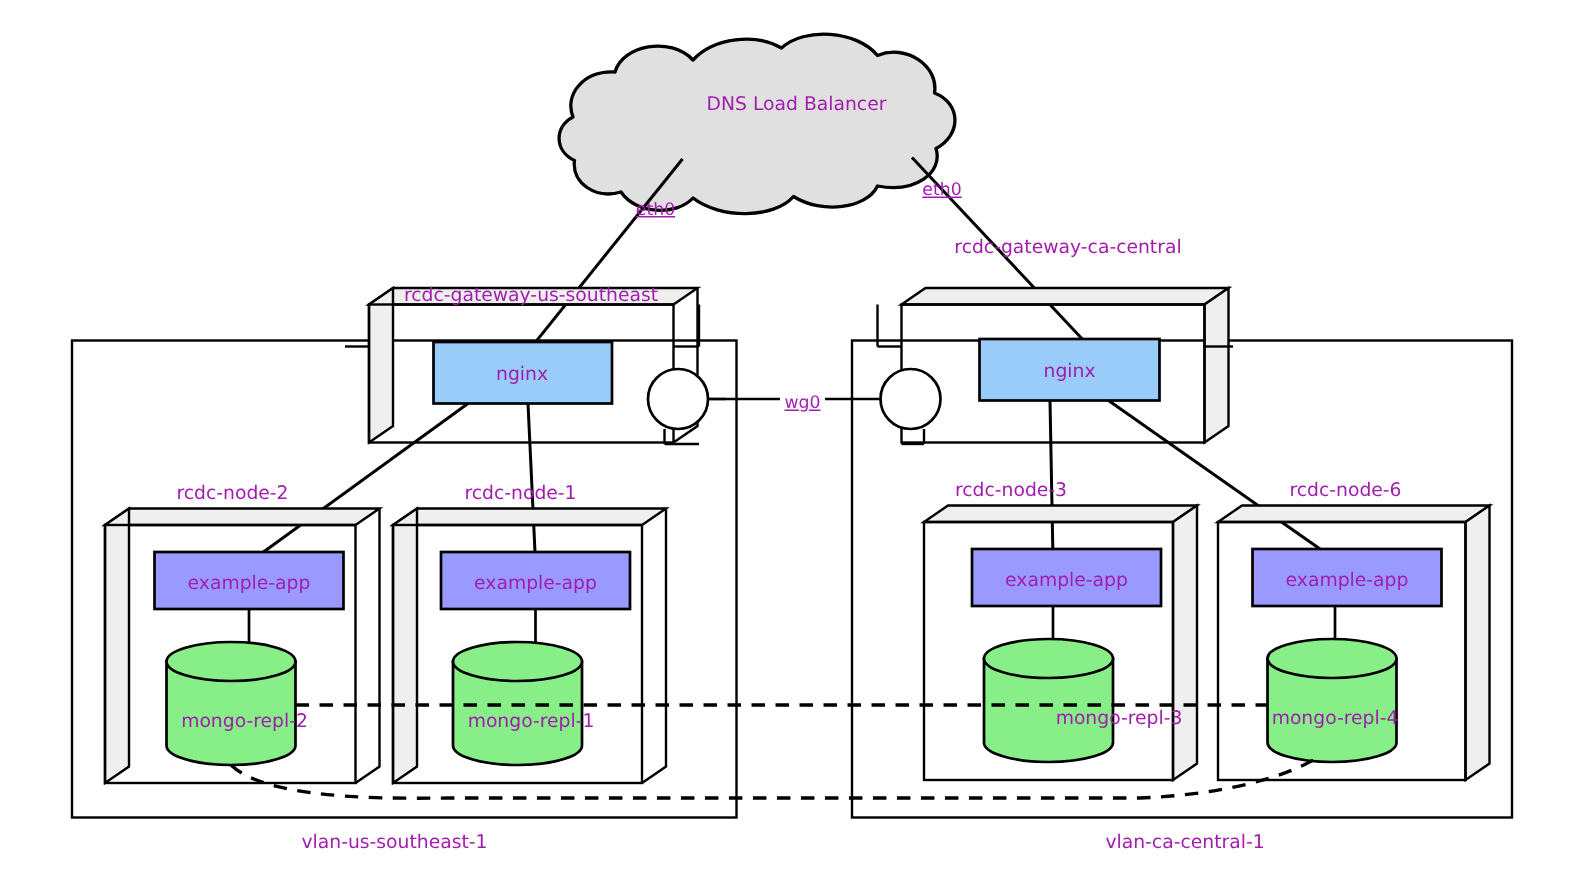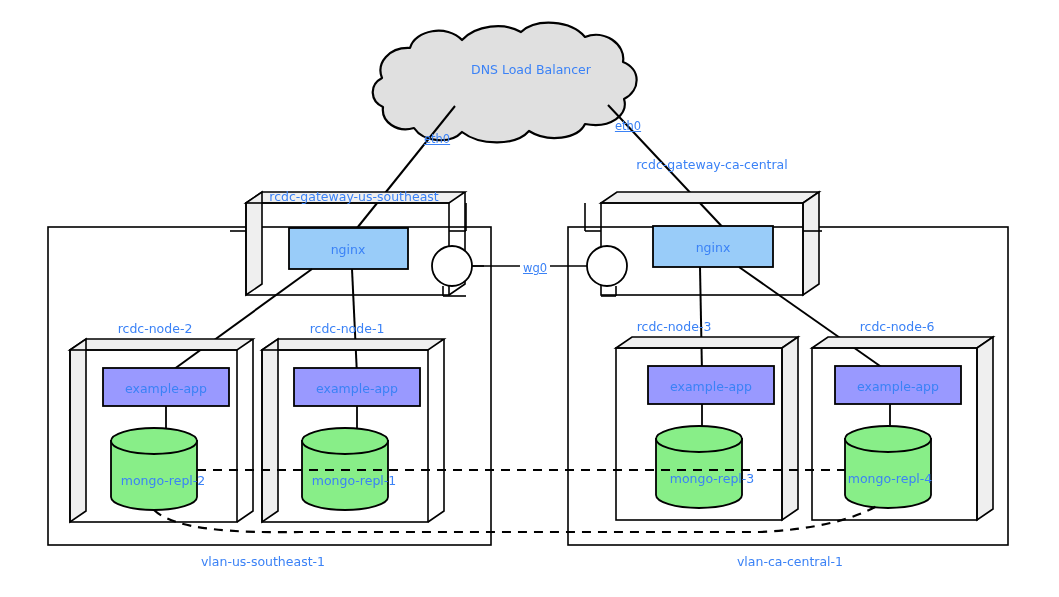--- a/index.html
+++ b/index.html
@@ -1,19 +1,19 @@
 <!DOCTYPE html>
 <html><head>
 <meta charset="utf-8">
 <style>
   html,body{margin:0;padding:0;background:#ffffff;}
   #stage{position:relative;width:1059px;height:597px;background:#ffffff;
          font-family:"DejaVu Sans","Liberation Sans",sans-serif;overflow:hidden;}
   #stage svg{position:absolute;left:0;top:0;width:1059px;height:597px;}
-  .lbl{position:absolute;font-size:12.5px;color:#3b82f6;white-space:nowrap;
+  .lbl{position:absolute;font-size:12.5px;color:#a21caf;white-space:nowrap;
        transform:translate(-50%,-50%);text-align:center;pointer-events:none;}
   .lbl.sm{font-size:11.5px;text-decoration:underline;}
 </style>
 </head>
 <body>
 
 <div id="stage">
 
   <svg viewBox="0 0 1059 597" xmlns="http://www.w3.org/2000/svg">
     <defs>
@@ -143,19 +143,19 @@
   <div class="lbl" style="left:674px;top:326px;text-align:center;">rcdc-node-3</div>
   <div class="lbl" style="left:897px;top:326px;">rcdc-node-6</div>
 
   <div class="lbl" style="left:166px;top:388px;">example-app</div>
   <div class="lbl" style="left:357px;top:388px;">example-app</div>
   <div class="lbl" style="left:711px;top:386px;">example-app</div>
   <div class="lbl" style="left:898px;top:386px;">example-app</div>
 
   <div class="lbl" style="left:163px;top:480px;">mongo-repl-2</div>
   <div class="lbl" style="left:354px;top:480px;">mongo-repl-1</div>
-  <div class="lbl" style="left:700px;top:478px;padding-left:24px;">mongo-repl-3</div>
+  <div class="lbl" style="left:734px;top:478px;padding-left:24px;">mongo-repl-3</div>
   <div class="lbl" style="left:890px;top:478px;">mongo-repl-4</div>
 
   <div class="lbl" style="left:263px;top:561px;">vlan-us-southeast-1</div>
   <div class="lbl" style="left:790px;top:561px;">vlan-ca-central-1</div>
 
 </div>
 
 </body></html>

